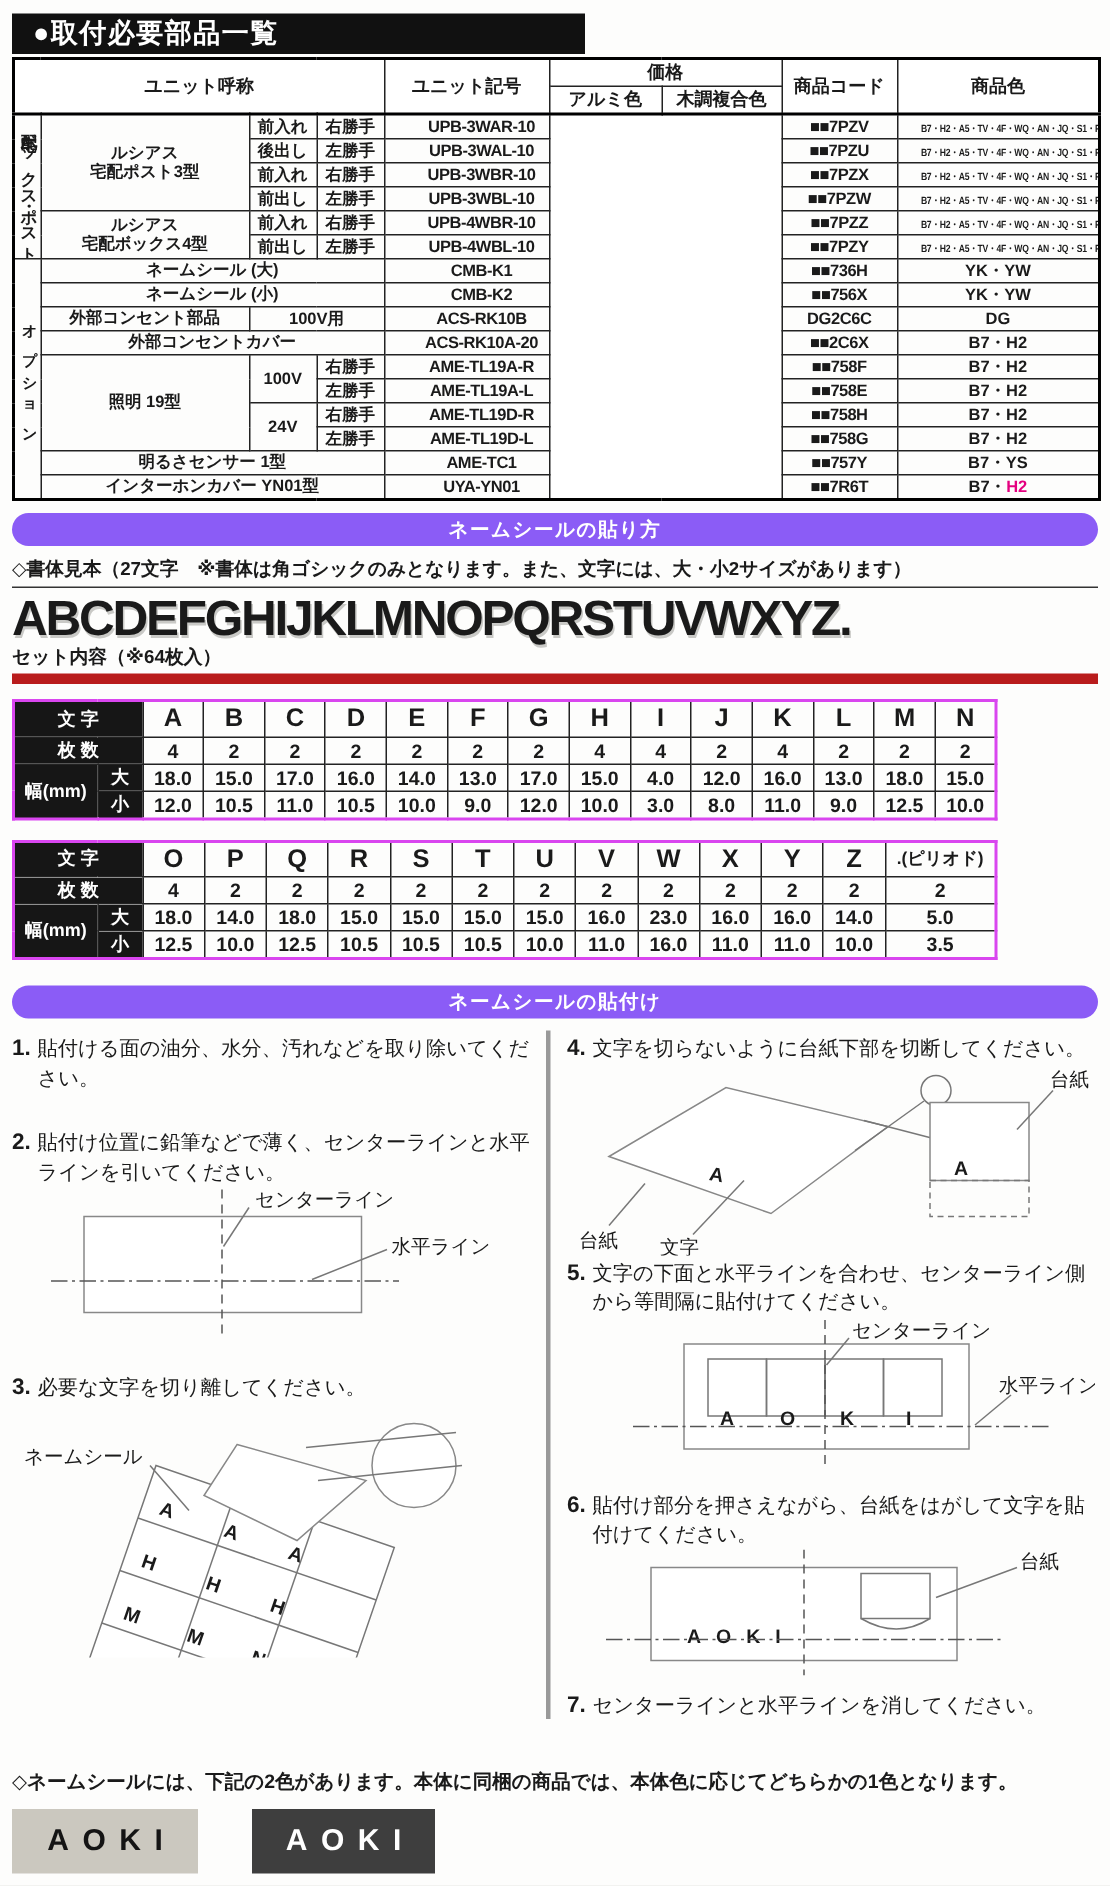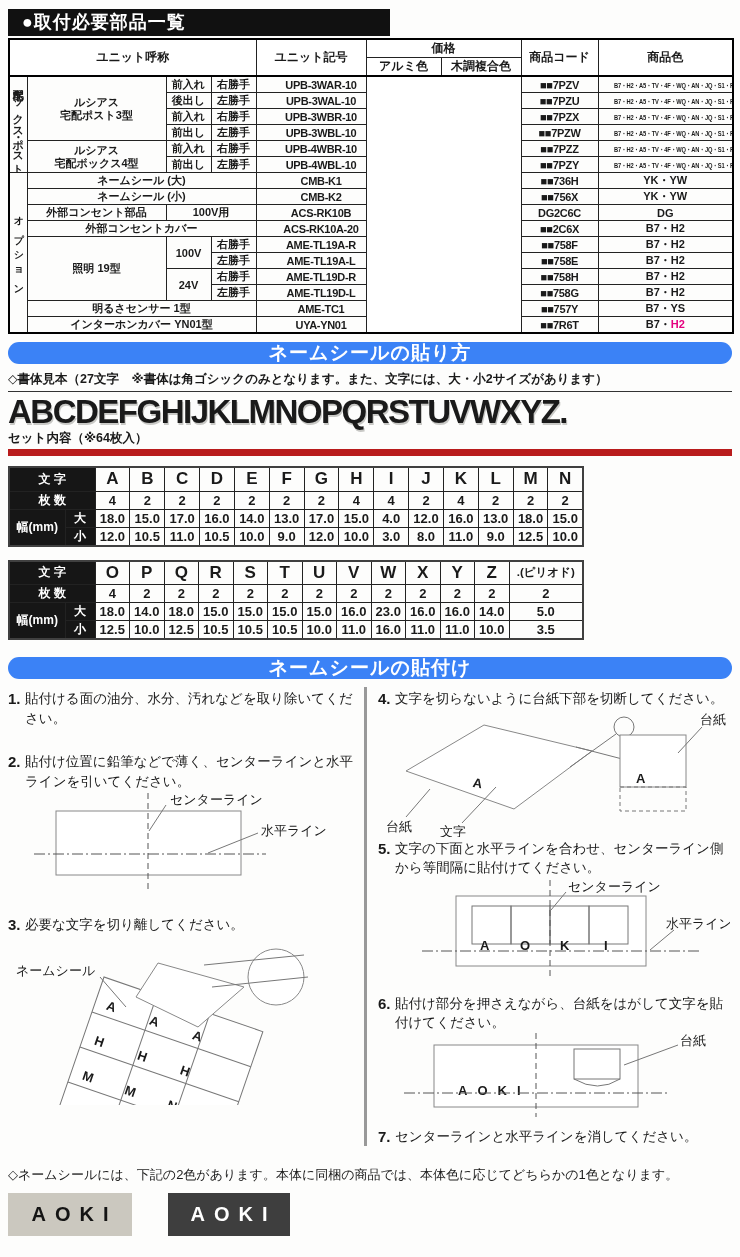--- a/index.html
+++ b/index.html
@@ -24,33 +24,33 @@
   .vlabel.opt { font-size:10px; letter-spacing:6px; }
   .uname { font-size:11px; line-height:1.1; white-space:normal; }
   .ucode { text-align:left; padding-left:20px; font-size:11.5px; letter-spacing:-0.3px; }
   .price-cell { background:#fff; }
   .pcode { font-size:10.5px; letter-spacing:-0.3px; }
   .pcolor { font-size:11px; }
   .pcolor .cond { display:inline-block; font-size:7px; letter-spacing:-0.2px;
     transform:scaleX(0.82); transform-origin:center; font-weight:bold; }
   .pink { color:#e4007f; }
   
-  .banner-round { width:724px; height:22px; background:#3b82f6; color:#fff; border-radius:11px;
-    font-size:19px; font-weight:bold; text-align:center; line-height:22px; letter-spacing:1px; }
+  .banner-round { width:724px; height:22px; background:#8b5cf6; color:#fff; border-radius:11px;
+    font-size:13px; font-weight:bold; text-align:center; line-height:22px; letter-spacing:1px; }
   .banner2 { margin-top:8px; }
   .banner3 { margin-top:17px; }
   
   .font-sample-head { margin-top:7px; font-size:12.5px; font-weight:bold;
     border-bottom:1px solid #333; padding-bottom:3px; }
   .alphabet { font-size:33px; font-weight:bold; letter-spacing:-1.5px; line-height:1.0;
     margin-top:3px; white-space:nowrap; text-shadow:1px 2px 0 #c9c9c6; }
   .set-label { font-size:12.5px; font-weight:bold; border-bottom:7px solid #b91c1c;
     padding-bottom:2px; margin-top:2px; }
   
-  .lt { width:576px; table-layout:fixed; border:2px solid #404040; }
+  .lt { width:657px; table-layout:fixed; border:2px solid #d946ef; }
   .lt1 { margin-top:10px; } .lt2 { margin-top:13px; }
   .lt th, .lt td { border:1px solid #222; text-align:center; overflow:hidden; white-space:nowrap; }
   .lt-lbl { background:#161616; color:#fff; font-size:12px; font-weight:bold; }
   .lt-sz { font-size:12px; }
   .lt-char { font-size:17px; font-weight:bold; height:24px; }
   .lt-char.wide { font-size:11.5px; }
   .lt-num { font-size:13px; font-weight:bold; height:18px; }
   
   .instructions { margin-top:8px; display:flex; width:724px; }
   .col-l { width:356px; padding-right:6px; }
@@ -60,21 +60,21 @@
   .step .t { flex:1; }
   .diag { display:block; }
   .diag text { font-size:13px; fill:#1a1a1a; }
   .diag .letter { font-weight:bold; fill:#1a1a1a; }
   .ln { stroke:#555; fill:none; }
   .shape { stroke:#888; fill:#fff; }
   .noleader { stroke:#777; fill:none; }
   
   .footnote { margin-top:12px; font-size:10.5px; line-height:1.5; width:724px;
     padding-left:11px; text-indent:-11px; }
-  .color-note { margin-top:20px; font-size:13px; font-weight:normal; }
+  .color-note { margin-top:33px; font-size:13px; font-weight:bold; }
   .swatches { margin-top:9px; display:flex; align-items:flex-start; }
   .swatch-block { margin-right:36px; }
   .swatch { width:124px; height:43px; display:flex; align-items:center; justify-content:center;
     font-size:20px; font-weight:bold; letter-spacing:9px; text-indent:9px; }
   .swatch.black-seal { background:#cbc8bf; color:#141414; }
   .swatch.white-seal { background:#3e3e3e; color:#fff; width:122px; }
 </style>
 </head>
 <body>
 

